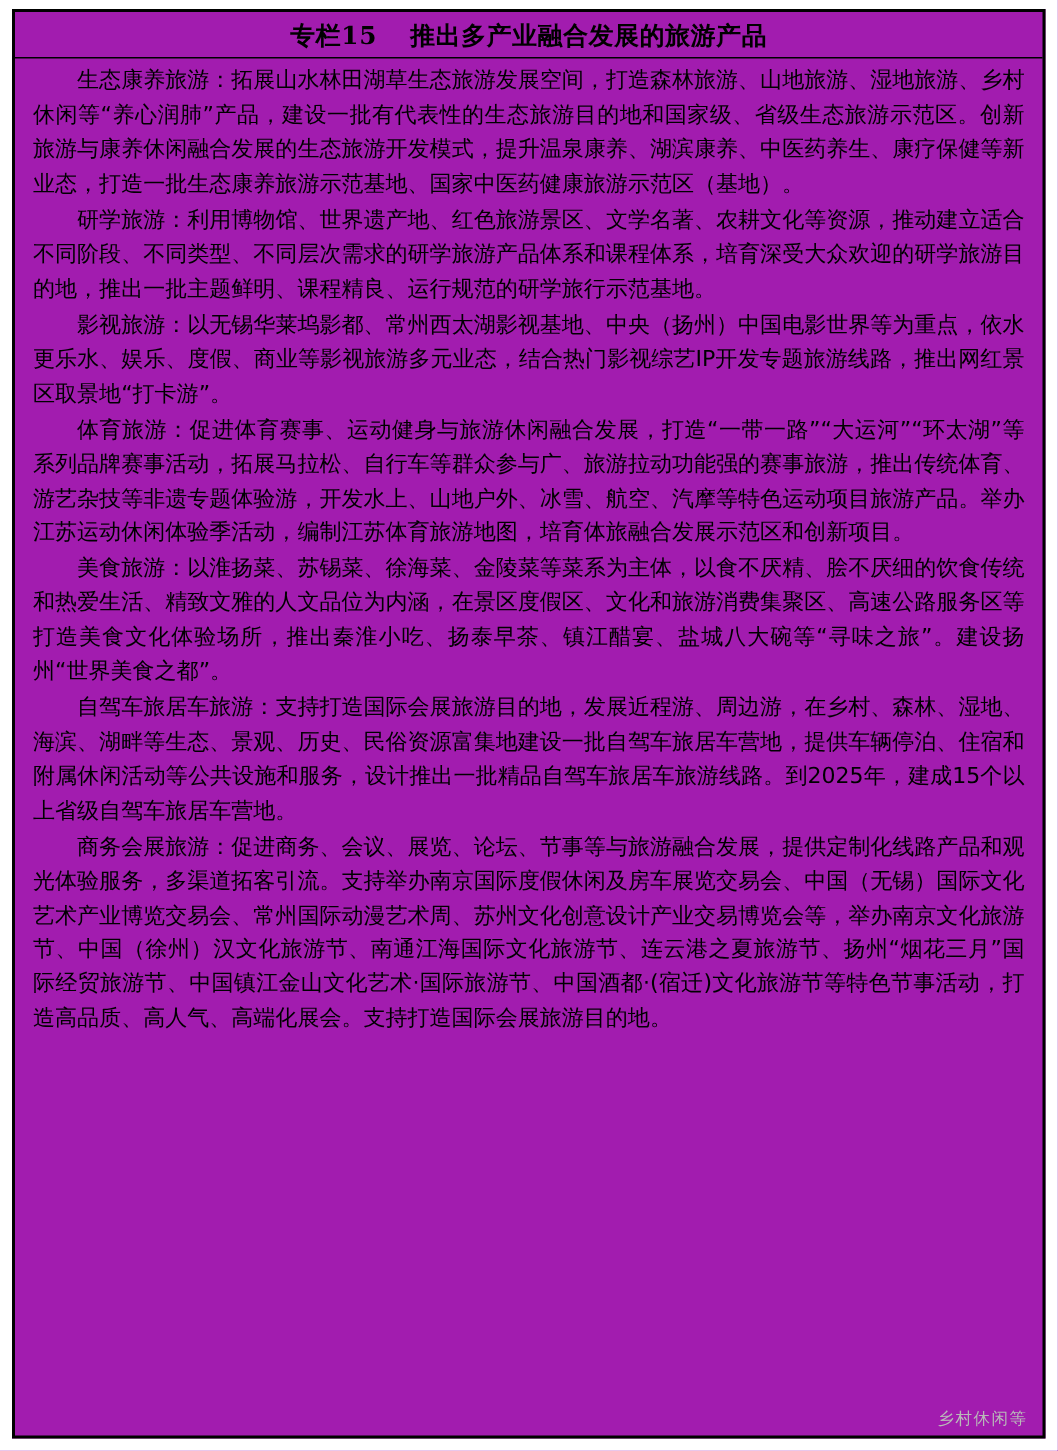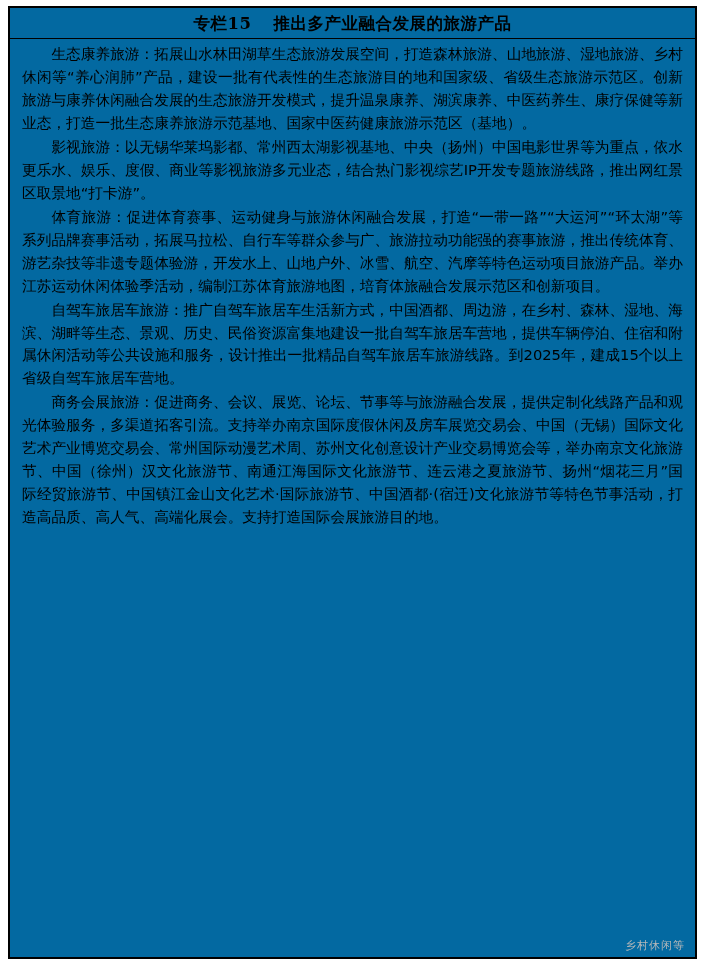--- a/index.html
+++ b/index.html
@@ -21,21 +21,21 @@
     box-sizing: border-box;
     padding: 6px 8px 6px 8px;
   }
   .box {
     border: 2px solid #000;
     box-sizing: border-box;
     width: 689px;
     height: 953px;
     padding: 0;
     position: relative;
-    background: #0369a1;
+    background: #a21caf;
   }
   .box-title {
     text-align: center;
     font-family: "DejaVu Serif", "Liberation Serif", serif;
     font-weight: bold;
     font-size: 16.5px;
     letter-spacing: 0.5px;
     padding: 5px 0 4px 0;
     border-bottom: 1.5px solid #000;
     line-height: 1.3;
@@ -73,21 +73,23 @@
 
 <div class="page">
   <div class="box">
 
     <div class="box-title">
       <span>专栏15</span><span class="title-sep"></span><span>推出多产业融合发展的旅游产品</span>
     </div>
 
     <div class="body-text">
       <p class="para">生态康养旅游：拓展山水林田湖草生态旅游发展空间，打造森林旅游、山地旅游、湿地旅游、乡村休闲等“养心润肺”产品，建设一批有代表性的生态旅游目的地和国家级、省级生态旅游示范区。创新旅游与康养休闲融合发展的生态旅游开发模式，提升温泉康养、湖滨康养、中医药养生、康疗保健等新业态，打造一批生态康养旅游示范基地、国家中医药健康旅游示范区（基地）。</p>
+      <p class="para">研学旅游：利用博物馆、世界遗产地、红色旅游景区、文学名著、农耕文化等资源，推动建立适合不同阶段、不同类型、不同层次需求的研学旅游产品体系和课程体系，培育深受大众欢迎的研学旅游目的地，推出一批主题鲜明、课程精良、运行规范的研学旅行示范基地。</p>
       <p class="para">影视旅游：以无锡华莱坞影都、常州西太湖影视基地、中央（扬州）中国电影世界等为重点，依水更乐水、娱乐、度假、商业等影视旅游多元业态，结合热门影视综艺IP开发专题旅游线路，推出网红景区取景地“打卡游”。</p>
       <p class="para">体育旅游：促进体育赛事、运动健身与旅游休闲融合发展，打造“一带一路”“大运河”“环太湖”等系列品牌赛事活动，拓展马拉松、自行车等群众参与广、旅游拉动功能强的赛事旅游，推出传统体育、游艺杂技等非遗专题体验游，开发水上、山地户外、冰雪、航空、汽摩等特色运动项目旅游产品。举办江苏运动休闲体验季活动，编制江苏体育旅游地图，培育体旅融合发展示范区和创新项目。</p>
-      <p class="para">自驾车旅居车旅游：推广自驾车旅居车生活新方式，中国酒都、周边游，在乡村、森林、湿地、海滨、湖畔等生态、景观、历史、民俗资源富集地建设一批自驾车旅居车营地，提供车辆停泊、住宿和附属休闲活动等公共设施和服务，设计推出一批精品自驾车旅居车旅游线路。到2025年，建成15个以上省级自驾车旅居车营地。</p>
+      <p class="para">美食旅游：以淮扬菜、苏锡菜、徐海菜、金陵菜等菜系为主体，以食不厌精、脍不厌细的饮食传统和热爱生活、精致文雅的人文品位为内涵，在景区度假区、文化和旅游消费集聚区、高速公路服务区等打造美食文化体验场所，推出秦淮小吃、扬泰早茶、镇江醋宴、盐城八大碗等“寻味之旅”。建设扬州“世界美食之都”。</p>
+      <p class="para">自驾车旅居车旅游：支持打造国际会展旅游目的地，发展近程游、周边游，在乡村、森林、湿地、海滨、湖畔等生态、景观、历史、民俗资源富集地建设一批自驾车旅居车营地，提供车辆停泊、住宿和附属休闲活动等公共设施和服务，设计推出一批精品自驾车旅居车旅游线路。到2025年，建成15个以上省级自驾车旅居车营地。</p>
       <p class="para">商务会展旅游：促进商务、会议、展览、论坛、节事等与旅游融合发展，提供定制化线路产品和观光体验服务，多渠道拓客引流。支持举办南京国际度假休闲及房车展览交易会、中国（无锡）国际文化艺术产业博览交易会、常州国际动漫艺术周、苏州文化创意设计产业交易博览会等，举办南京文化旅游节、中国（徐州）汉文化旅游节、南通江海国际文化旅游节、连云港之夏旅游节、扬州“烟花三月”国际经贸旅游节、中国镇江金山文化艺术·国际旅游节、中国酒都·(宿迁)文化旅游节等特色节事活动，打造高品质、高人气、高端化展会。支持打造国际会展旅游目的地。</p>
     </div>
 
     <div class="watermark">乡村休闲等</div>
   </div>
 </div>
 
 </body></html>

